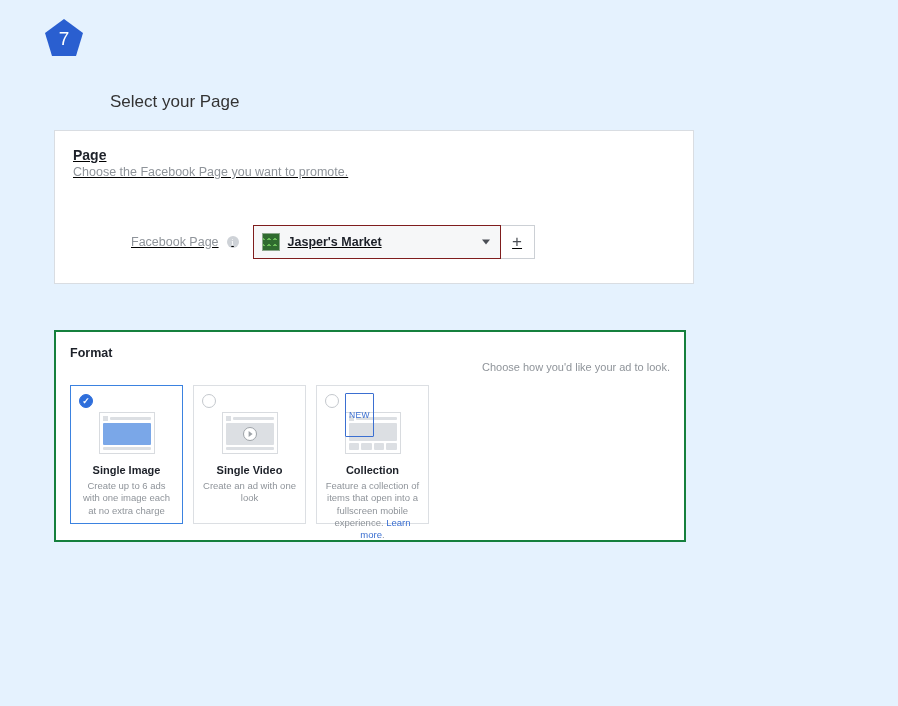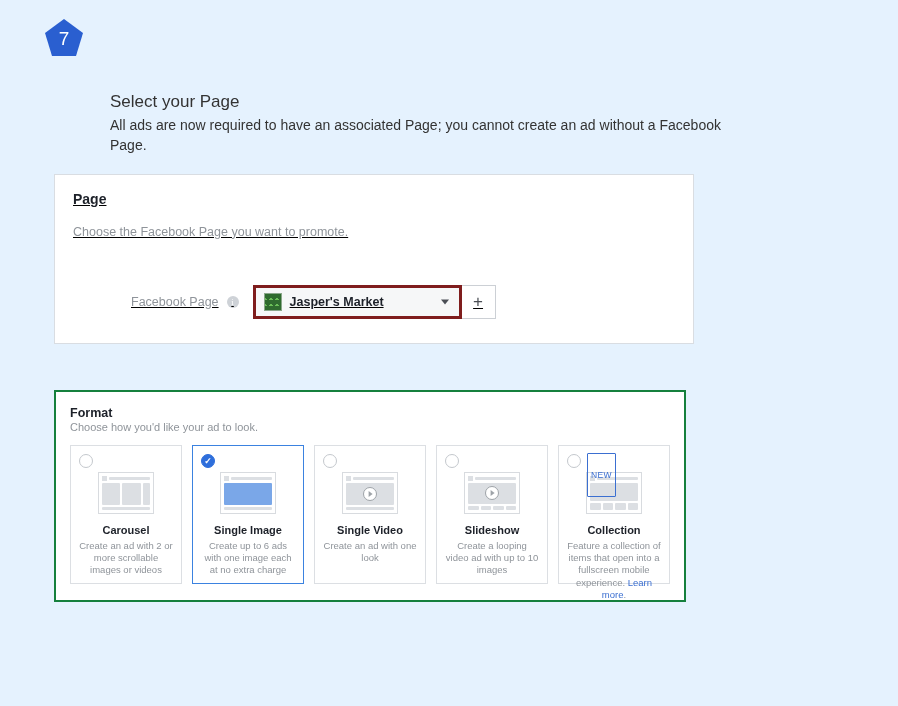--- a/index.html
+++ b/index.html
@@ -27,33 +27,33 @@
   .section-block { margin-left: 66px; margin-bottom: 18px; max-width: 650px; }
   .section-heading { font-size: 17px; color: #333; margin-bottom: 3px; font-weight: 400; }
   .section-desc { font-size: 14px; color: #333; line-height: 1.45; }
 
   
   .panel {
     background: #fff; border: 1px solid #d9dde2; margin-left: 10px;
     width: 640px; padding: 16px 18px 24px 18px; margin-bottom: 46px; text-decoration: underline;
   }
   .panel-title { font-size: 14px; font-weight: 700; color: #1d2129; }
-  .panel-sub { font-size: 12.5px; color: #8f949a; margin-top: 18px; }
+  .panel-sub { font-size: 12.5px; color: #8f949a; margin-top: 2px; }
 
   .page-row { display: flex; align-items: center; margin-top: 46px; margin-left: 58px; }
   .page-label { font-size: 12.5px; color: #8f949a; margin-right: 8px; }
   .info-icon {
     width: 12px; height: 12px; border-radius: 50%; background: #ced2d7;
     color: #fff; font-size: 9px; display: inline-flex; align-items: center;
     justify-content: center; margin-right: 14px; font-style: normal;
     font-family: Georgia, serif;
   }
   .page-select {
-    display: flex; align-items: center; border: 3px solid #7f1d1d;
-    background: #f6f7f8; height: 34px; width: 209px; padding: 0 8px;
+    display: flex; align-items: center; border: 1px solid #7f1d1d;
+    background: #f6f7f8; height: 34px; width: 248px; padding: 0 8px;
     position: relative; cursor: pointer;
   }
   .page-thumb {
     width: 18px; height: 18px; background: #2f6b2f; margin-right: 8px;
     display:inline-block; border:1px solid #8aa78a;
     background-image: linear-gradient(45deg,#6bbf59 25%,transparent 25%),
                       linear-gradient(-45deg,#6bbf59 25%,transparent 25%);
     background-size: 6px 6px;
   }
   .page-name { font-size: 12.5px; font-weight: 700; color: #1d2129; }
@@ -67,21 +67,21 @@
     background: #fff; display: flex; align-items: center; justify-content: center;
     font-size: 17px; color: #4b4f56; cursor: pointer;
   }
 
   
   .panel2 {
     background: #fff; border: 2px solid #15803d; margin-left: 10px;
     width: 632px; padding: 14px 14px 16px 14px;
   }
   .p2-title { font-size: 12.5px; font-weight: 700; color: #1d2129; }
-  .p2-sub { font-size: 11px; color: #8f949a; margin-top: 1px; margin-bottom: 12px; }
+  .p2-sub { font-size: 11px; color: #8f949a; margin-top: 1px; margin-bottom: 12px; text-align: right; }
 
   .format-grid { display: flex; gap: 10px; }
   .format-card {
     border: 1px solid #dcdfe3; width: 113px; height: 139px; padding: 8px 6px;
     position: relative; text-align: center; background:#fff; cursor:pointer;
   }
   .format-card.selected { border: 1px solid #3b82e0; }
   .radio {
     position: absolute; top: 8px; left: 8px; width: 14px; height: 14px;
     border: 1px solid #c4c8cd; border-radius: 50%; background: #fff;
@@ -137,21 +137,20 @@
     <div class="pentagon">
       <svg viewBox="0 0 40 40">
           <polygon points="20,1 39,15 32,38 8,38 1,15" fill="#2a5fd0"></polygon>
         </svg>
       <span class="num">7</span>
     </div>
   </div>
 
   <div class="section-block">
     <div class="section-heading">Select your Page</div>
-    <div class="section-desc">All ads are now required to have an associated Page; you cannot create an ad without a Facebook Page.</div>
   </div>
 
   <div class="panel">
     <div class="panel-title">Page</div>
     <div class="panel-sub">Choose the Facebook Page you want to promote.</div>
     <div class="page-row">
       <span class="page-label">Facebook Page</span>
       <span class="info-icon">i</span>
       <div class="page-select">
         <span class="page-thumb"></span>
@@ -164,90 +163,53 @@
     </div>
   </div>
 
 
   <div class="panel2">
     <div class="p2-title">Format</div>
     <div class="p2-sub">Choose how you'd like your ad to look.</div>
 
     <div class="format-grid">
 
+
+      <div class="format-card selected">
+        <span class="radio checked"></span>
+        <div class="preview">
+          <div class="pv-top">
+              <span class="pv-dot"></span>
+              <span class="pv-bar"></span>
+            </div>
+          <div class="pv-main">
+              <span class="pv-cell blue" style="flex:1"></span>
+            </div>
+          <div class="pv-foot"></div>
+        </div>
+        <div class="card-title">Single Image</div>
+        <div class="card-desc">Create up to 6 ads with one image each at no extra charge</div>
+      </div>
+
       <div class="format-card">
         <span class="radio"></span>
         <div class="preview">
           <div class="pv-top">
               <span class="pv-dot"></span>
               <span class="pv-bar"></span>
             </div>
           <div class="pv-main">
-            <span class="pv-cell" style="flex:1.1"></span>
-            <span class="pv-cell" style="flex:1.1"></span>
-            <span class="pv-cell" style="flex:.45"></span>
-          </div>
-          <div class="pv-foot"></div>
-        </div>
-        <div class="card-title">Carousel</div>
-        <div class="card-desc">Create an ad with 2 or more scrollable images or videos</div>
-      </div>
-
-      <div class="format-card selected">
-        <span class="radio checked"></span>
-        <div class="preview">
-          <div class="pv-top">
-              <span class="pv-dot"></span>
-              <span class="pv-bar"></span>
-            </div>
-          <div class="pv-main">
-              <span class="pv-cell blue" style="flex:1"></span>
-            </div>
-          <div class="pv-foot"></div>
-        </div>
-        <div class="card-title">Single Image</div>
-        <div class="card-desc">Create up to 6 ads with one image each at no extra charge</div>
-      </div>
-
-      <div class="format-card">
-        <span class="radio"></span>
-        <div class="preview">
-          <div class="pv-top">
-              <span class="pv-dot"></span>
-              <span class="pv-bar"></span>
-            </div>
-          <div class="pv-main">
               <span class="pv-play" style="flex:1"></span>
             </div>
           <div class="pv-foot"></div>
         </div>
         <div class="card-title">Single Video</div>
         <div class="card-desc">Create an ad with one look</div>
       </div>
 
-      <div class="format-card">
-        <span class="radio"></span>
-        <div class="preview">
-          <div class="pv-top">
-              <span class="pv-dot"></span>
-              <span class="pv-bar"></span>
-            </div>
-          <div class="pv-main">
-              <span class="pv-play" style="flex:1"></span>
-            </div>
-          <div style="height:4px; display:flex; gap:2px;">
-            <span class="pv-cell" style="flex:1"></span>
-              <span class="pv-cell" style="flex:1"></span>
-            <span class="pv-cell" style="flex:1"></span>
-              <span class="pv-cell" style="flex:1"></span>
-          </div>
-        </div>
-        <div class="card-title">Slideshow</div>
-        <div class="card-desc">Create a looping video ad with up to 10 images</div>
-      </div>
 
       <div class="format-card">
         <span class="radio"></span>
         <span class="new-badge">NEW</span>
         <div class="preview">
           <div class="pv-top">
               <span class="pv-dot"></span>
               <span class="pv-bar"></span>
             </div>
           <div class="pv-main">

